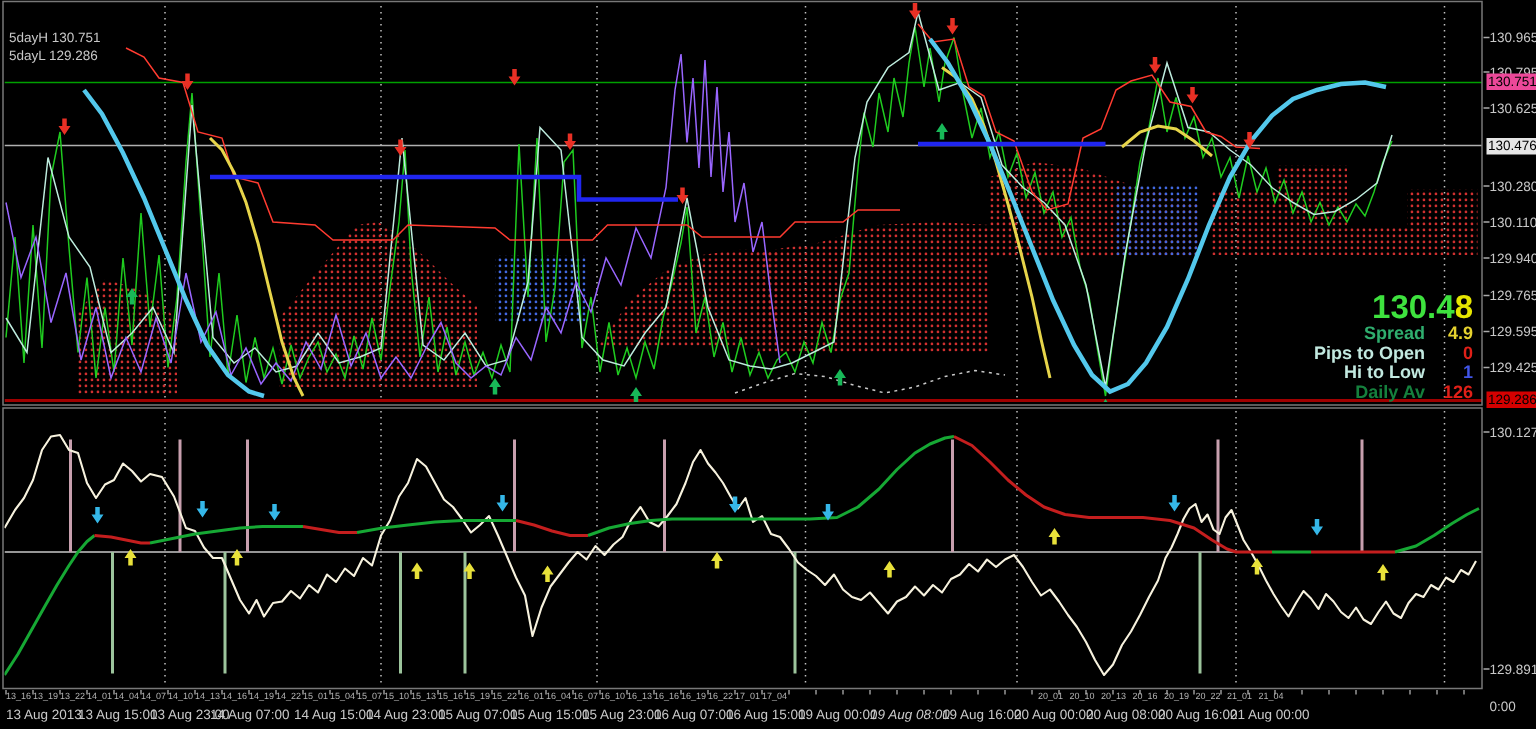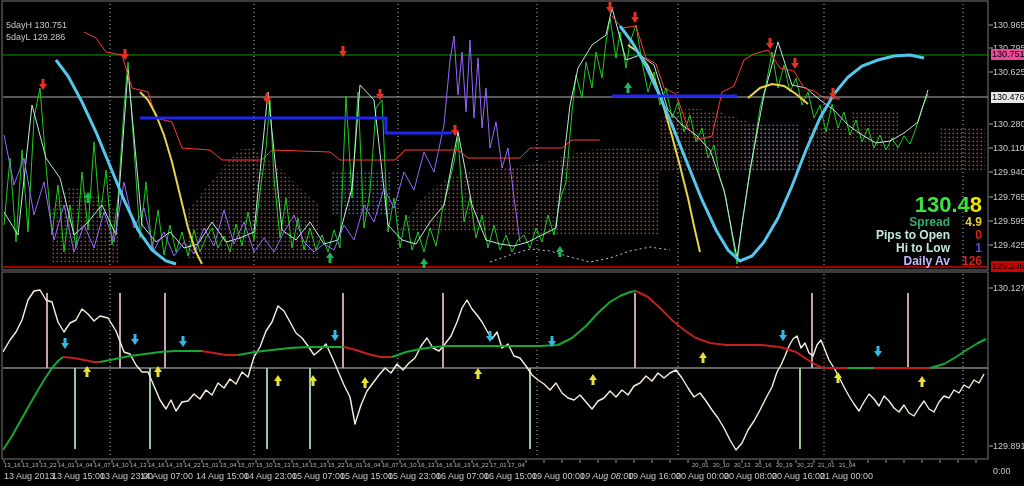--- a/index.html
+++ b/index.html
@@ -226,21 +226,21 @@
 
   <div class="hl5 h">5dayH 130.751</div>
   <div class="hl5 l">5dayL 129.286</div>
 
   <div class="overlay">
     <div class="bigprice"><span id="bp-main" style="color: rgb(62, 226, 62);">130.4</span><span id="bp-last" style="color: rgb(230, 230, 0);">8</span></div>
     <div id="overlay-rows">
         <div class="info-row"><span class="lbl" style="color: rgb(47, 174, 110);">Spread</span><span class="val" style="color: rgb(230, 210, 46);">4.9</span></div>
         <div class="info-row"><span class="lbl" style="color: rgb(194, 233, 224);">Pips to Open</span><span class="val" style="color: rgb(224, 32, 24);">0</span></div>
         <div class="info-row"><span class="lbl" style="color: rgb(194, 233, 224);">Hi to Low</span><span class="val" style="color: rgb(64, 85, 232);">1</span></div>
-        <div class="info-row"><span class="lbl" style="color: #c4b5fd; text-align: right;">Daily Av</span><span class="val" style="color: rgb(224, 32, 24);">126</span></div>
+        <div class="info-row"><span class="lbl" style="color: #15803d; text-align: right;">Daily Av</span><span class="val" style="color: rgb(224, 32, 24);">126</span></div>
       </div>
   </div>
 
 
   <div id="price-axis" class="price-axis">
       <div class="ptick" style="top: 20px;">130.965</div>
       <div class="ptick" style="top: 43px;">130.795</div>
       <div class="ptick" style="top: 67px;">130.625</div>
       <div class="ptick" style="top: 119px;">130.280</div>
       <div class="ptick" style="top: 143px;">130.110</div>

